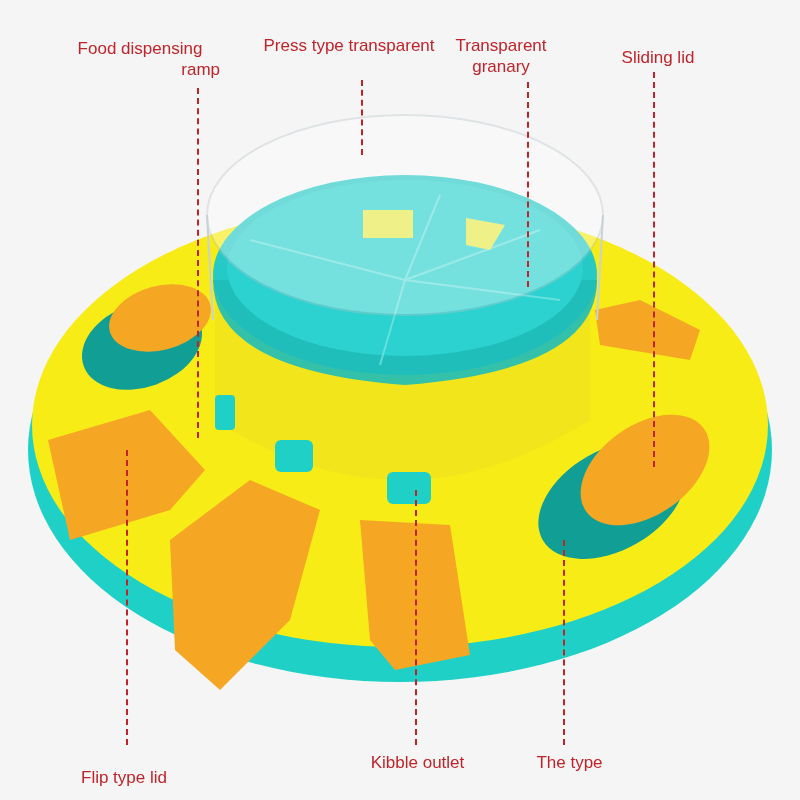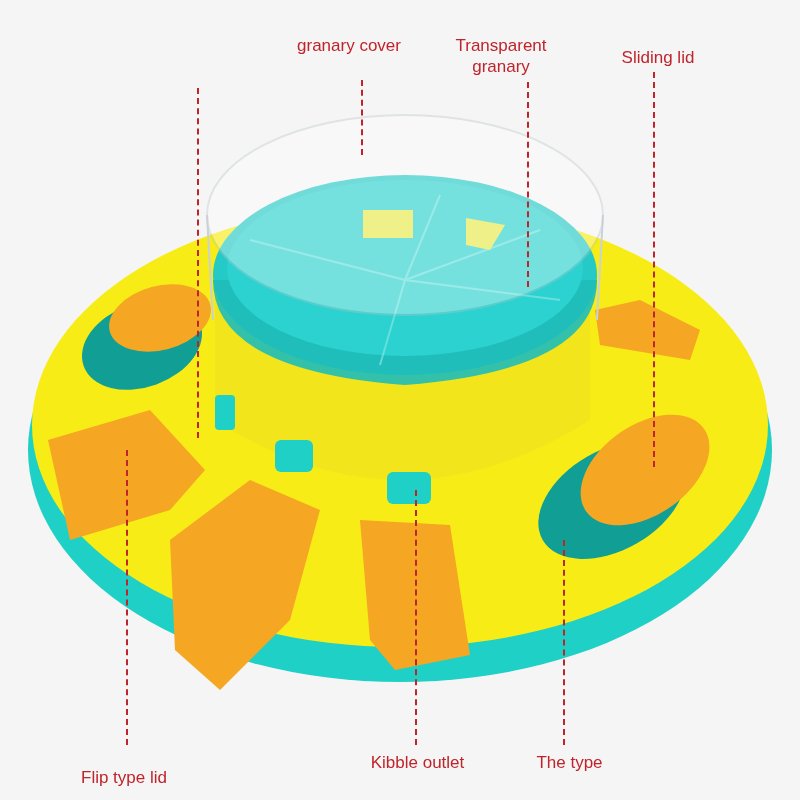--- a/index.html
+++ b/index.html
@@ -54,23 +54,25 @@
 
 <div class="leader" style="left:197px;top:88px;height:350px;"></div>
 <div class="leader" style="left:361px;top:80px;height:75px;"></div>
 <div class="leader" style="left:527px;top:82px;height:205px;"></div>
 <div class="leader" style="left:653px;top:72px;height:395px;"></div>
 <div class="leader" style="left:126px;top:450px;height:295px;"></div>
 <div class="leader" style="left:415px;top:490px;height:255px;"></div>
 <div class="leader" style="left:563px;top:540px;height:205px;"></div>
 
 <div class="label" style="left:60px;top:38px;width:160px;">
+  <div>Food dispensing</div>
+  <div style="text-align:right;">ramp</div>
 </div>
 <div class="label" style="left:243px;top:35px;width:212px;">
-  <div>granary cover</div>
+  <div>Press type transparent</div>
 </div>
 <div class="label" style="left:442px;top:35px;width:118px;">
   <div>Transparent</div>
   <div>granary</div>
 </div>
 <div class="label" style="left:608px;top:47px;width:100px;">
   <div>Sliding lid</div>
 </div>
 <div class="label" style="left:64px;top:751px;width:120px;margin-top:16px;">
   <div>Flip type lid</div>

